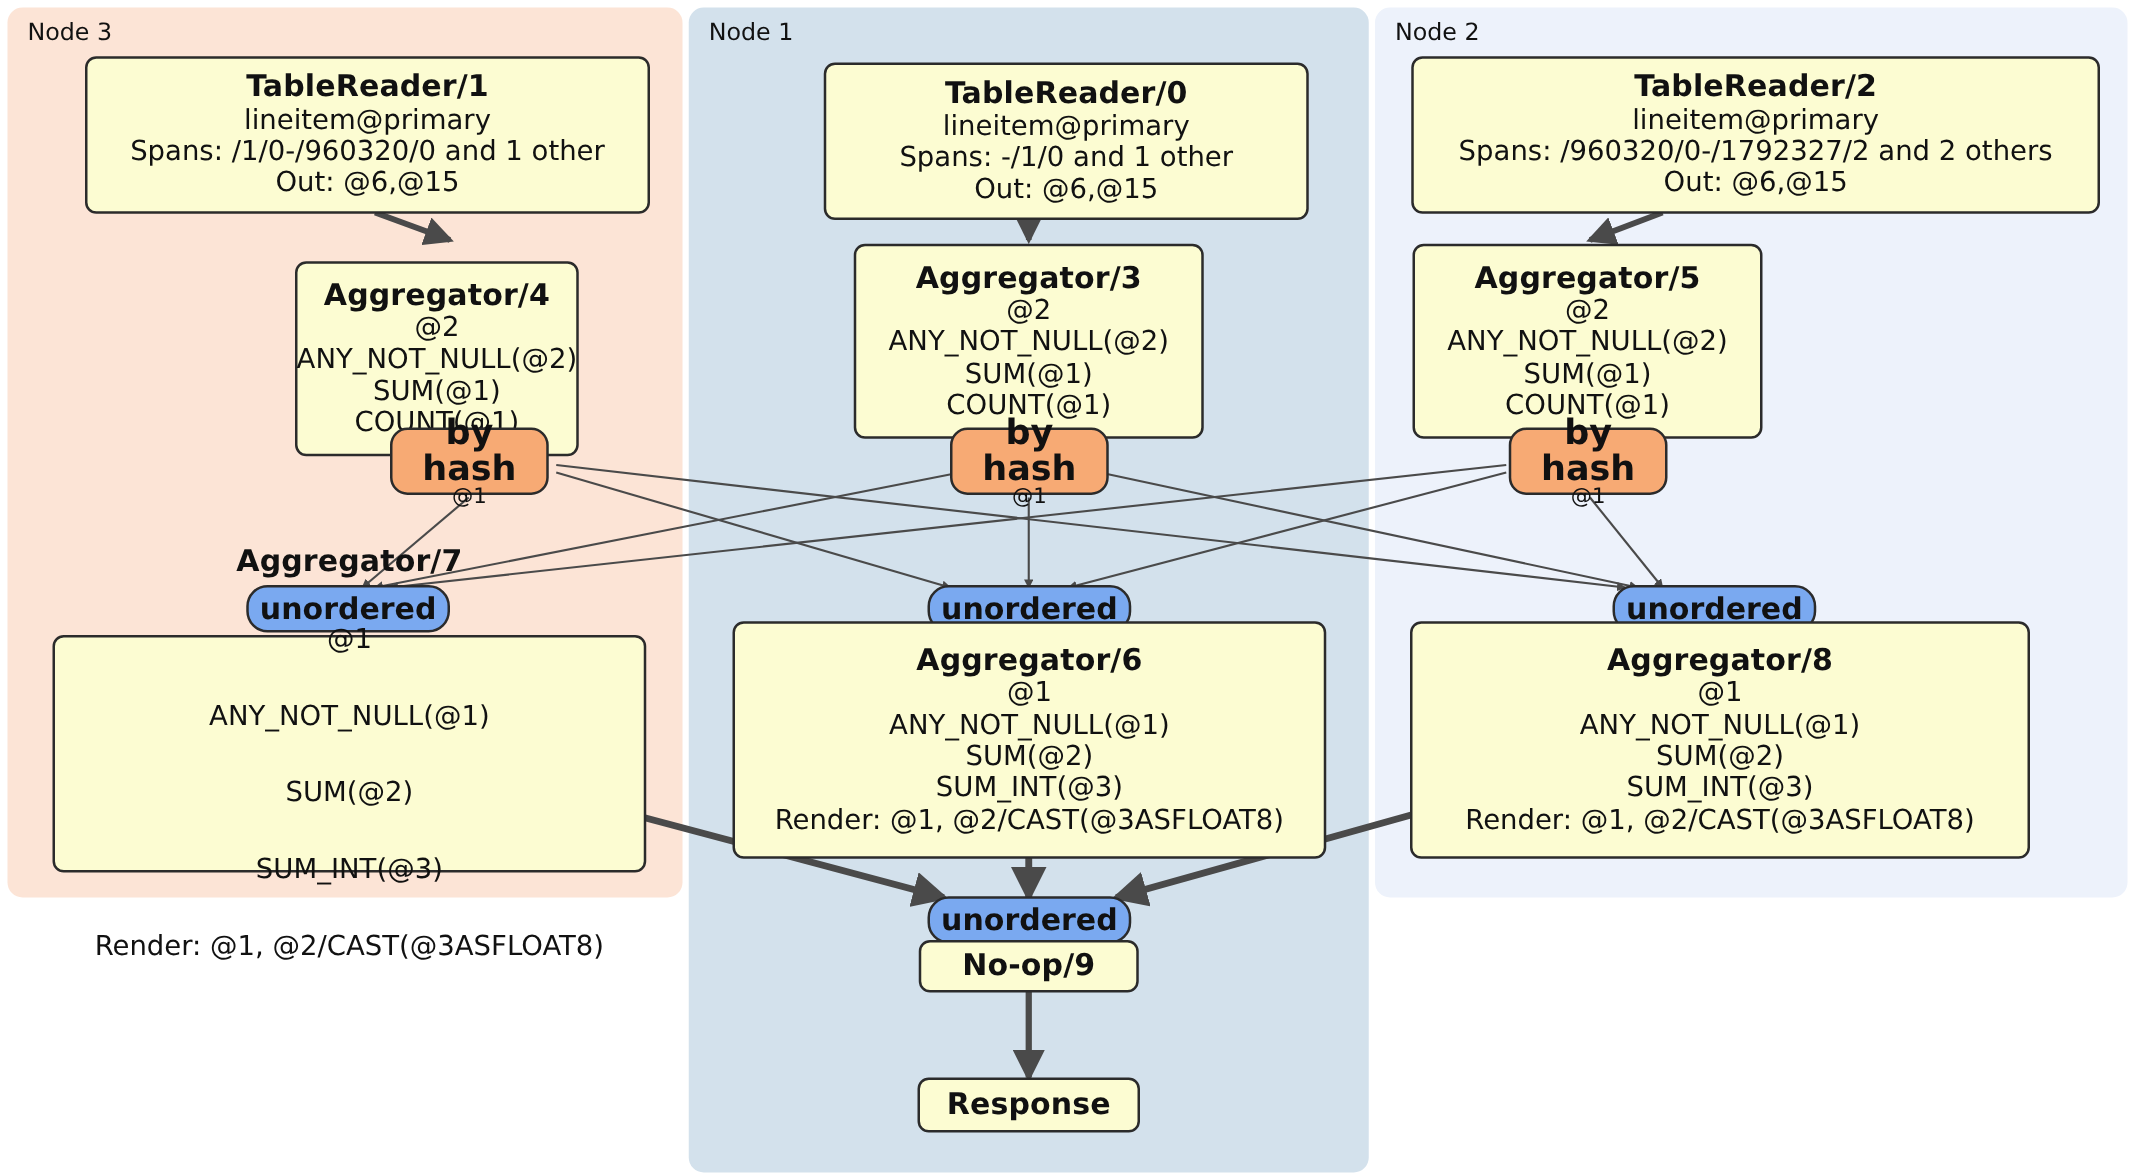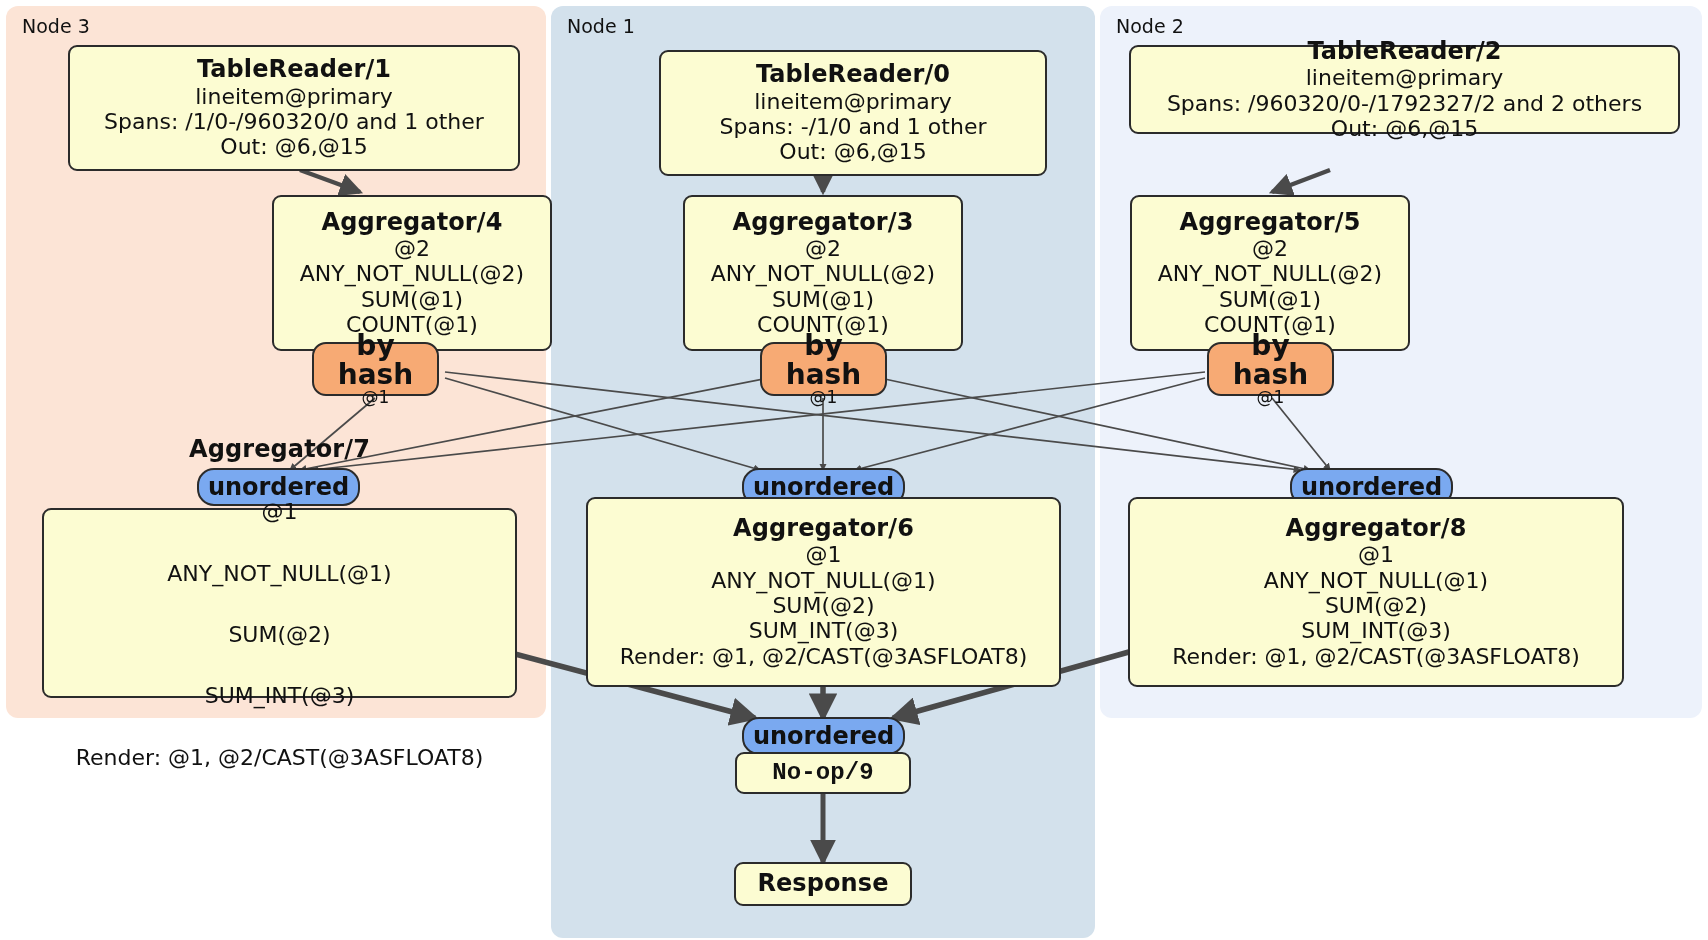--- a/index.html
+++ b/index.html
@@ -87,28 +87,28 @@
     <div class="ln">Out: @6,@15</div>
   </div>
 
   <div class="proc" style="left:659px;top:50px;width:388px;height:126px;">
     <div class="ttl">TableReader/0</div>
     <div class="ln">lineitem@primary</div>
     <div class="ln">Spans: -/1/0 and 1 other</div>
     <div class="ln">Out: @6,@15</div>
   </div>
 
-  <div class="proc" style="left:1129px;top:45px;width:551px;height:89px;">
+  <div class="proc" style="left:1129px;top:45px;width:551px;height:126px;">
     <div class="ttl">TableReader/2</div>
     <div class="ln">lineitem@primary</div>
     <div class="ln">Spans: /960320/0-/1792327/2 and 2 others</div>
     <div class="ln">Out: @6,@15</div>
   </div>
 
-  <div class="proc" style="left:236px;top:195px;width:280px;height:156px;margin-left:36px;">
+  <div class="proc" style="left:236px;top:209px;width:227px;height:156px;">
     <div class="ttl">Aggregator/4</div>
     <div class="ln">@2</div>
     <div class="ln">ANY_NOT_NULL(@2)</div>
     <div class="ln">SUM(@1)</div>
     <div class="ln">COUNT(@1)</div>
   </div>
 
   <div class="proc" style="left:683px;top:195px;width:280px;height:156px;">
     <div class="ttl">Aggregator/3</div>
     <div class="ln">@2</div>
@@ -172,21 +172,21 @@
     <div class="ln">ANY_NOT_NULL(@1)</div>
     <div class="ln">SUM(@2)</div>
     <div class="ln">SUM_INT(@3)</div>
     <div class="ln">Render: @1, @2/CAST(@3ASFLOAT8)</div>
   </div>
 
   <div class="pill unord" style="left:742px;top:717px;width:163px;height:38px;">
     <div class="ul">unordered</div>
   </div>
 
-  <div class="proc small" style="left:735px;top:752px;width:176px;height:42px;font-family:Liberation Mono, monospace;">
+  <div class="proc small" style="left:735px;top:752px;width:176px;height:42px;">
     <div class="ttl">No-op/9</div>
   </div>
 
   <div class="proc small" style="left:734px;top:862px;width:178px;height:44px;">
     <div class="ttl">Response</div>
   </div>
 
 </div>
 
 </body></html>

